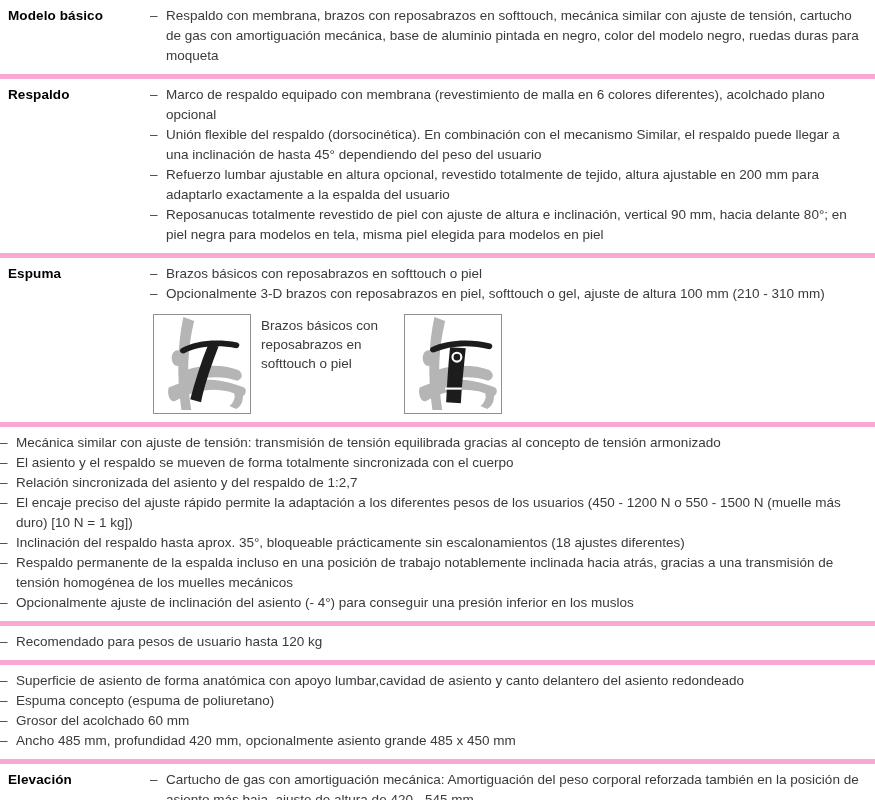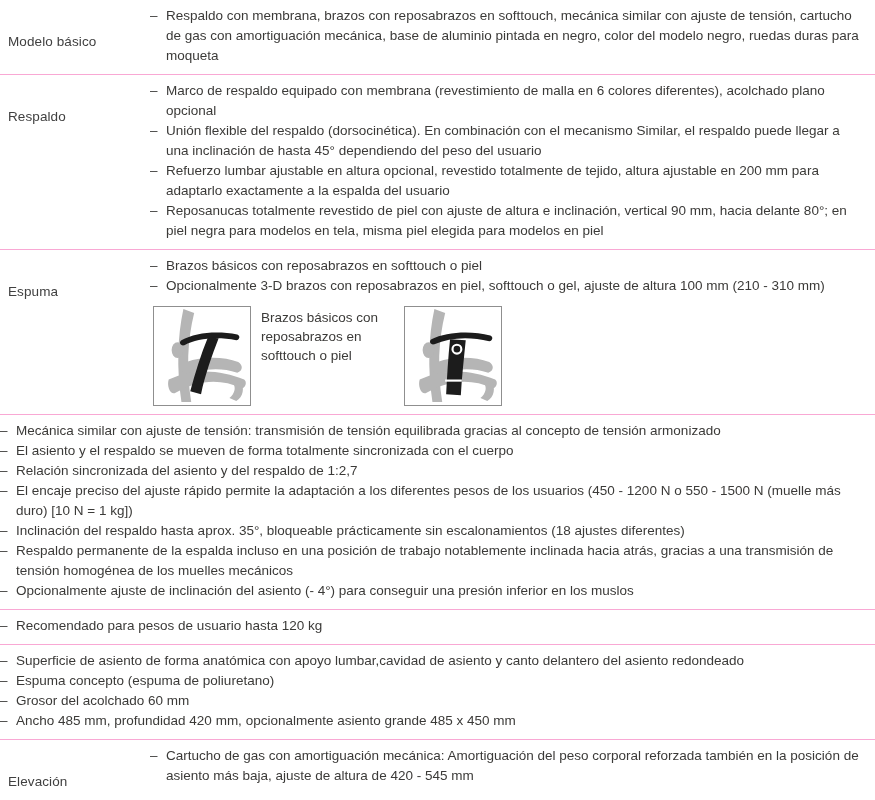--- a/index.html
+++ b/index.html
@@ -9,30 +9,29 @@
     color:#3b3a38;
     font-size:13.5px;
     line-height:20px;
     -webkit-font-smoothing:antialiased;
   }
   .spec-table{width:875px;}
   .row{
     display:flex;
     padding:6px 0 8px 0;
   }
-  .row + .row{border-top:1px solid #f9a8d4;}
+  .row + .row{border-top:5px solid #f9a8d4;}
   .label{
     width:150px;
     flex-shrink:0;
     box-sizing:border-box;
     padding-left:8px;
-    font-weight:normal;
-    color:#404040;
+    font-weight:bold;
+    color:#000000;
     letter-spacing:0.1px;
-    margin-top:26px;
   }
   .content{
     flex:1;
     padding-right:14px;
   }
   .bullet{
     display:flex;
   }
   .dash{
     width:16px;

